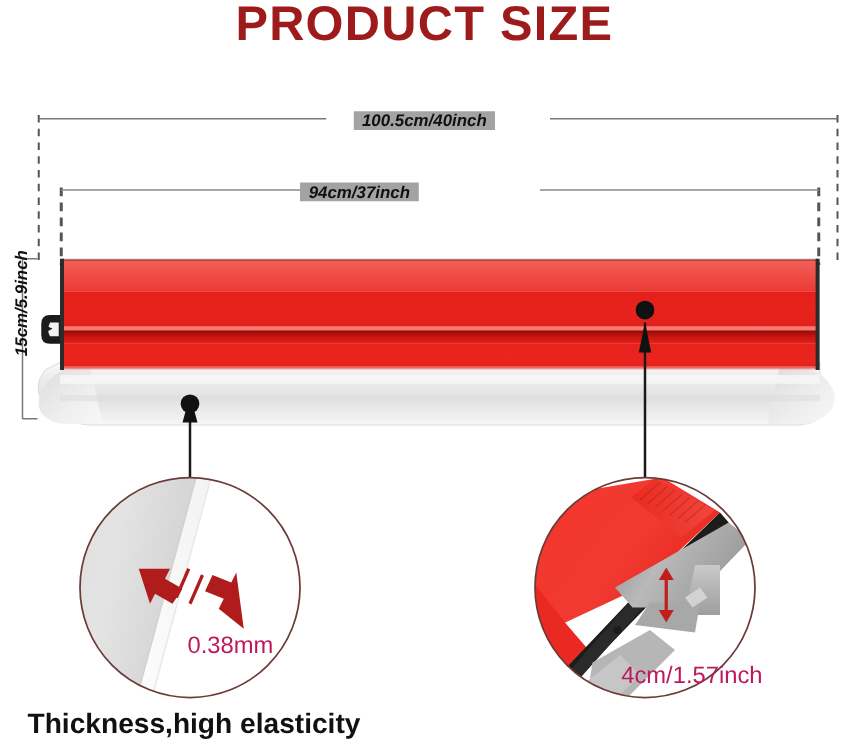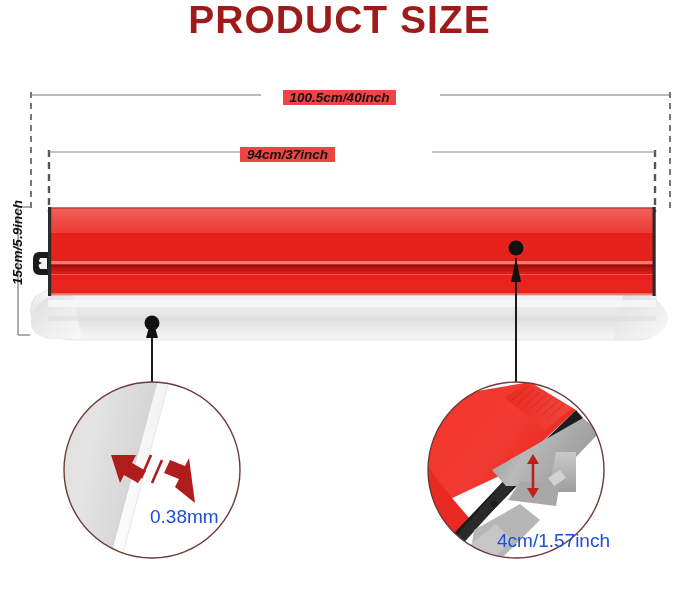--- a/index.html
+++ b/index.html
@@ -25,39 +25,39 @@
     white-space:nowrap;
   }
 
   
   .dimtext{
     font-style:italic;
     font-weight:bold;
     font-size:13.5px;
     color:#111;
     white-space:nowrap;
-    background:#ef4444;
+    background:#a3a3a3;
     padding:0 7px;
     line-height:14px;
   }
   .dim-outer{left:0;top:88px;width:679px;text-align:center;}
   .dim-inner{left:0;top:145px;width:575px;text-align:center;}
 
   .vert-label{
     left:-28px;top:235px;
     width:90px;text-align:center;
     transform:rotate(-90deg);
     transform-origin:center center;
     font-style:italic;font-weight:bold;
     font-size:13.5px;color:#111;white-space:nowrap;
   }
 
   
   .cap{
-    font-size:19px;color:#1d4ed8;white-space:nowrap;
+    font-size:19px;color:#be185d;white-space:nowrap;
     font-family:"Liberation Sans", sans-serif;
   }
   .cap-left{left:150px;top:506px;}
   .cap-right{left:497px;top:530px;}
 
   .bottom-caption{
     left:22px;top:566px;
     font-size:22.5px;font-weight:bold;color:#111;
     white-space:nowrap;letter-spacing:0px;
   }
@@ -289,14 +289,15 @@
   <div class="dim-inner">
     <span class="dimtext">94cm/37inch</span>
   </div>
 
   <div class="vert-label">15cm/5.9inch</div>
 
   <div class="cap cap-left">0.38mm</div>
 
   <div class="cap cap-right">4cm/1.57inch</div>
 
+  <div class="bottom-caption">Thickness,high elasticity</div>
 
 </div>
 
 </body></html>

